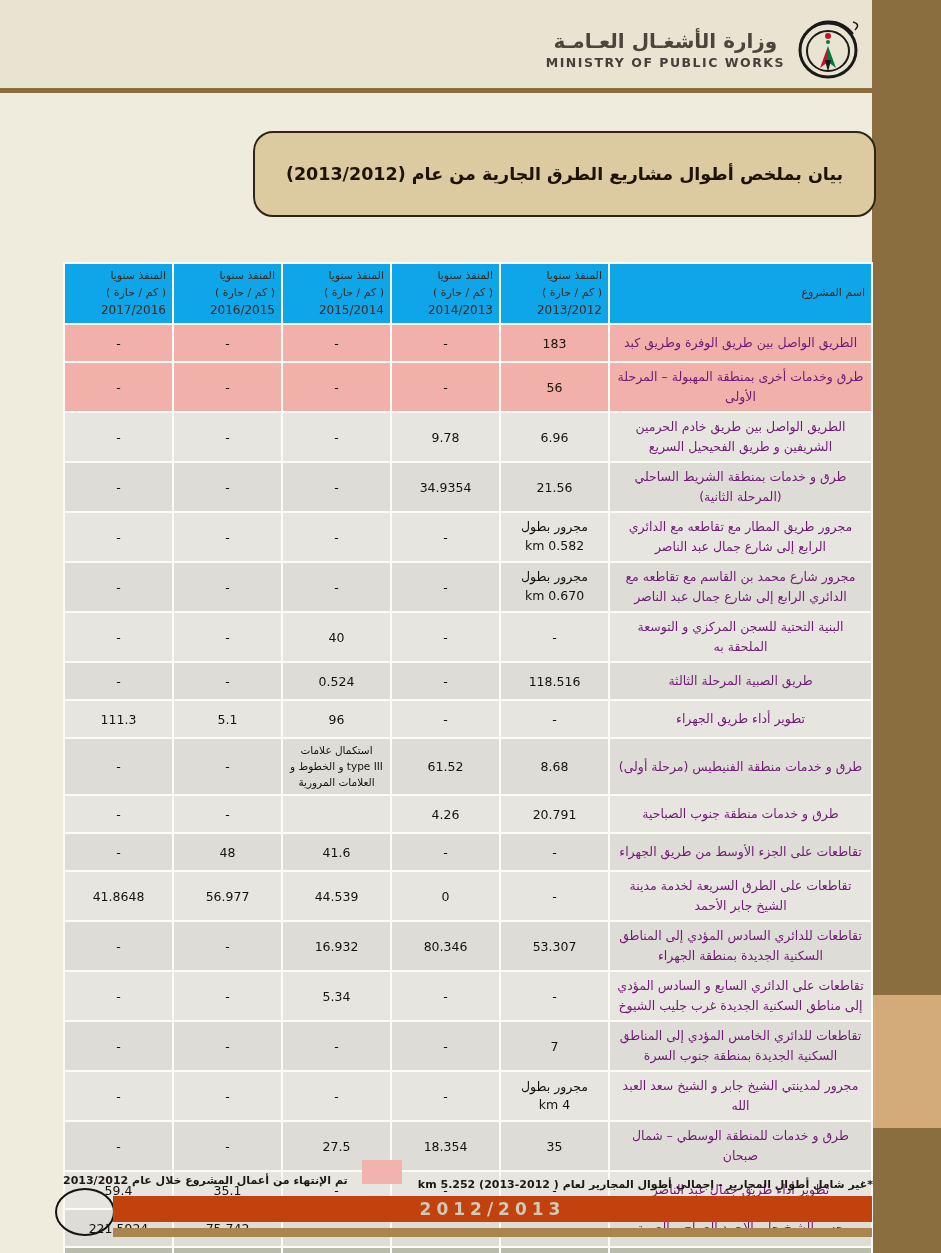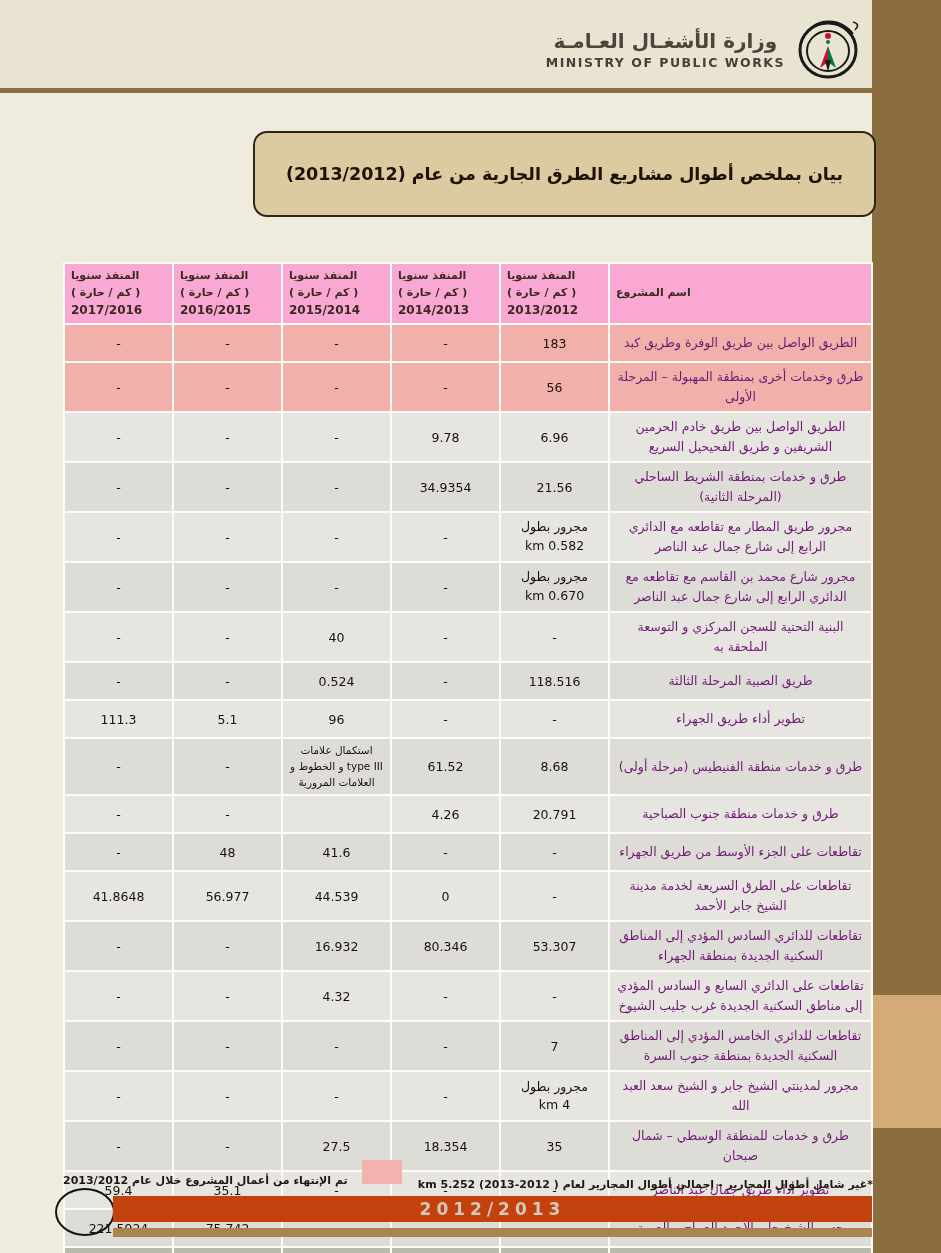--- a/index.html
+++ b/index.html
@@ -20,39 +20,39 @@
   .ministry-text { text-align:center; }
   .ministry-ar { font-size:20px; font-weight:bold; color:#4b463c; letter-spacing:1px; }
   .ministry-en { font-size:12.5px; font-weight:bold; color:#45413a; letter-spacing:1.5px; margin-top:2px; }
   .logo-circle { width:66px; height:66px; }
 
   .divider { position:absolute; left:0; top:88px; width:872px; height:5px; background:#8b6e40; }
 
   
   .title-box {
     position:absolute; left:253px; top:131px; width:623px; height:86px;
-    background:#dccaa0; border:2px solid #2f2517; border-radius:14px;
+    background:#dccaa0; border:2px solid #2f2517; border-radius:20px;
     display:flex; flex-direction:column; justify-content:center; align-items:center;
     direction:rtl; text-align:center;
   }
   .title-line { font-size:17.5px; font-weight:bold; color:#1c1206; line-height:1.75; }
 
   
   .tbl-wrap { position:absolute; left:63px; top:262px; width:810px; }
   table.main {
     width:810px; direction:rtl;
     border-collapse:separate; border-spacing:2px;
     background:#fcfbf6; table-layout:fixed;
   }
   col.c-name { width:261px; }
   col.c-num  { width:107px; }
   th, td { vertical-align:middle; padding:4px 6px; }
   thead th {
-    background:#f9a8d4; color:#3a291d; font-weight:bold;
-    font-size:11px; text-align:left; height:58px; line-height:1.5;
+    background:#0ea5e9; color:#3a291d; font-weight:normal;
+    font-size:11px; text-align:right; height:58px; line-height:1.5;
   }
   thead th .yr { font-size:12px; }
   td.name-cell { font-size:12.5px; color:#701a75; text-align:center; line-height:1.6; font-weight:500; }
   td.num-cell  { font-size:12.5px; color:#17120c; text-align:center; direction:ltr; }
   td.num-cell.multiline { white-space:pre-line; line-height:1.5; direction:rtl; }
   td.num-cell.tiny { font-size:10.5px; line-height:1.5; direction:rtl; }
   tr.shade-a td { background:#e7e5e0; }
   tr.shade-b td { background:#dedcd6; }
   tr.pink td { background:#f1b0aa; }
   tr.body-row td { min-height:34px; height:36px; }
@@ -271,21 +271,21 @@
             <td class="num-cell">53.307</td>
             <td class="num-cell">80.346</td>
             <td class="num-cell">16.932</td>
             <td class="num-cell">-</td>
             <td class="num-cell">-</td>
           </tr>
           <tr class="body-row shade-a">
             <td class="name-cell">تقاطعات على الدائري السابع و السادس المؤدي إلى مناطق السكنية الجديدة غرب جليب الشيوخ</td>
             <td class="num-cell">-</td>
             <td class="num-cell">-</td>
-            <td class="num-cell">4.32</td>
+            <td class="num-cell">5.34</td>
             <td class="num-cell">-</td>
             <td class="num-cell">-</td>
           </tr>
           <tr class="body-row shade-b">
             <td class="name-cell">تقاطعات للدائري الخامس المؤدي إلى المناطق السكنية الجديدة بمنطقة جنوب السرة</td>
             <td class="num-cell">7</td>
             <td class="num-cell">-</td>
             <td class="num-cell">-</td>
             <td class="num-cell">-</td>
             <td class="num-cell">-</td>

